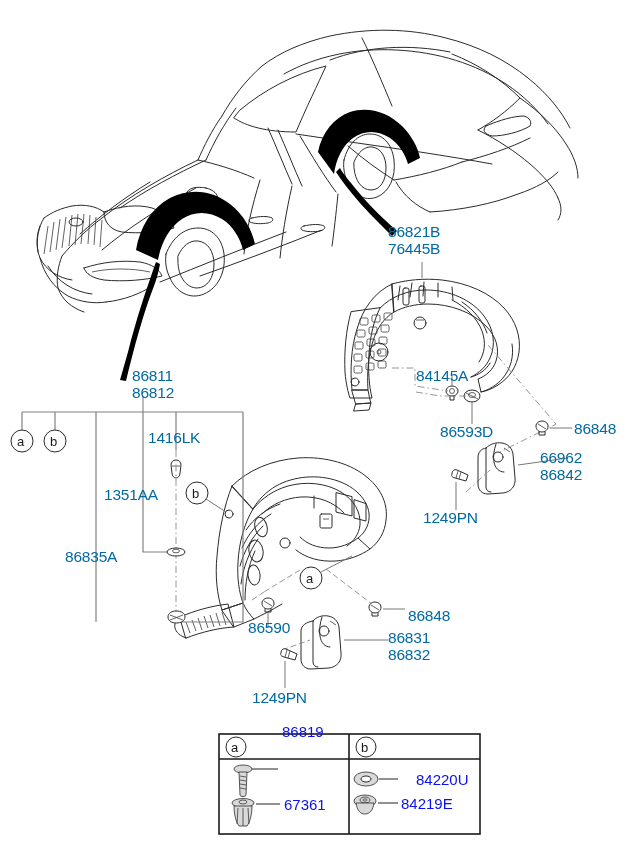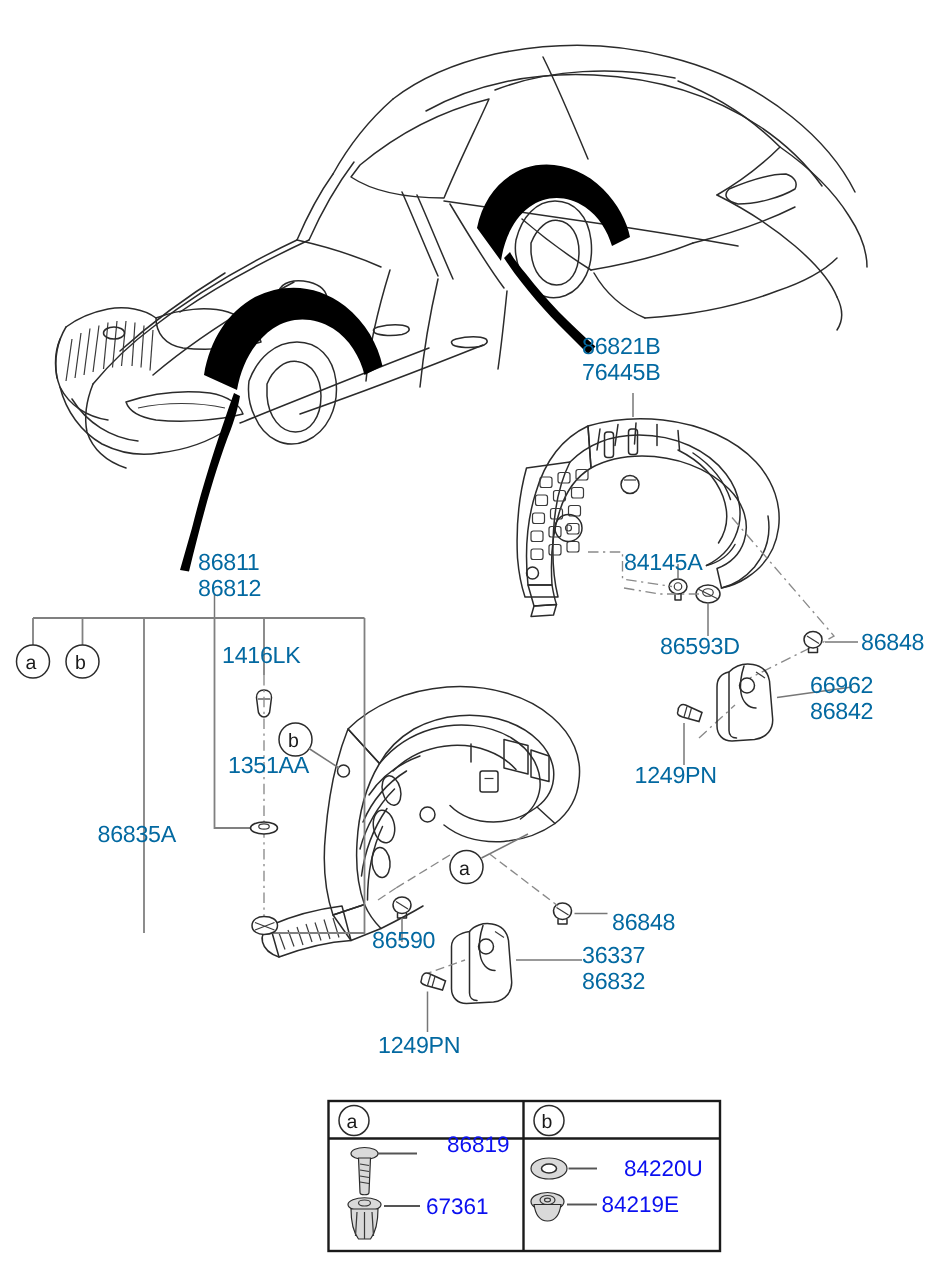--- a/index.html
+++ b/index.html
@@ -463,41 +463,41 @@
 
   <div class="pn" style="left:423px;top:510px;">1249PN</div>
 
   <div class="pn two" style="left:132px;top:368px;">
     <div>86811</div>
     <div>86812</div>
   </div>
 
   <div class="pn" style="left:148px;top:430px;">1416LK</div>
 
-  <div class="pn" style="left:104px;top:503px;margin-left:48px;">1351AA</div>
+  <div class="pn" style="left:104px;top:487px;">1351AA</div>
 
   <div class="pn" style="left:65px;top:549px;">86835A</div>
 
   <div class="pn" style="left:248px;top:620px;">86590</div>
 
   <div class="pn" style="left:408px;top:608px;">86848</div>
 
   <div class="pn two" style="left:388px;top:630px;">
-    <div>36337</div>
+    <div>86831</div>
     <div>86832</div>
   </div>
 
   <div class="pn" style="left:252px;top:690px;">1249PN</div>
 
   <div class="reftxt" style="left:17px;top:434px;">a</div>
   <div class="reftxt" style="left:50px;top:434px;">b</div>
   <div class="reftxt" style="left:192px;top:486px;">b</div>
   <div class="reftxt" style="left:306px;top:571px;">a</div>
 
   <div class="reftxt" style="left:231px;top:740px;">a</div>
   <div class="reftxt" style="left:361px;top:740px;">b</div>
 
-  <div class="legend-pn" style="left:282px;top:756px;margin-left:16px;">86819</div>
+  <div class="legend-pn" style="left:282px;top:724px;">86819</div>
   <div class="legend-pn" style="left:284px;top:797px;">67361</div>
   <div class="legend-pn" style="left:401px;top:772px;margin-left:15px;">84220U</div>
   <div class="legend-pn" style="left:401px;top:796px;">84219E</div>
 
 </div>
 
 </body></html>

